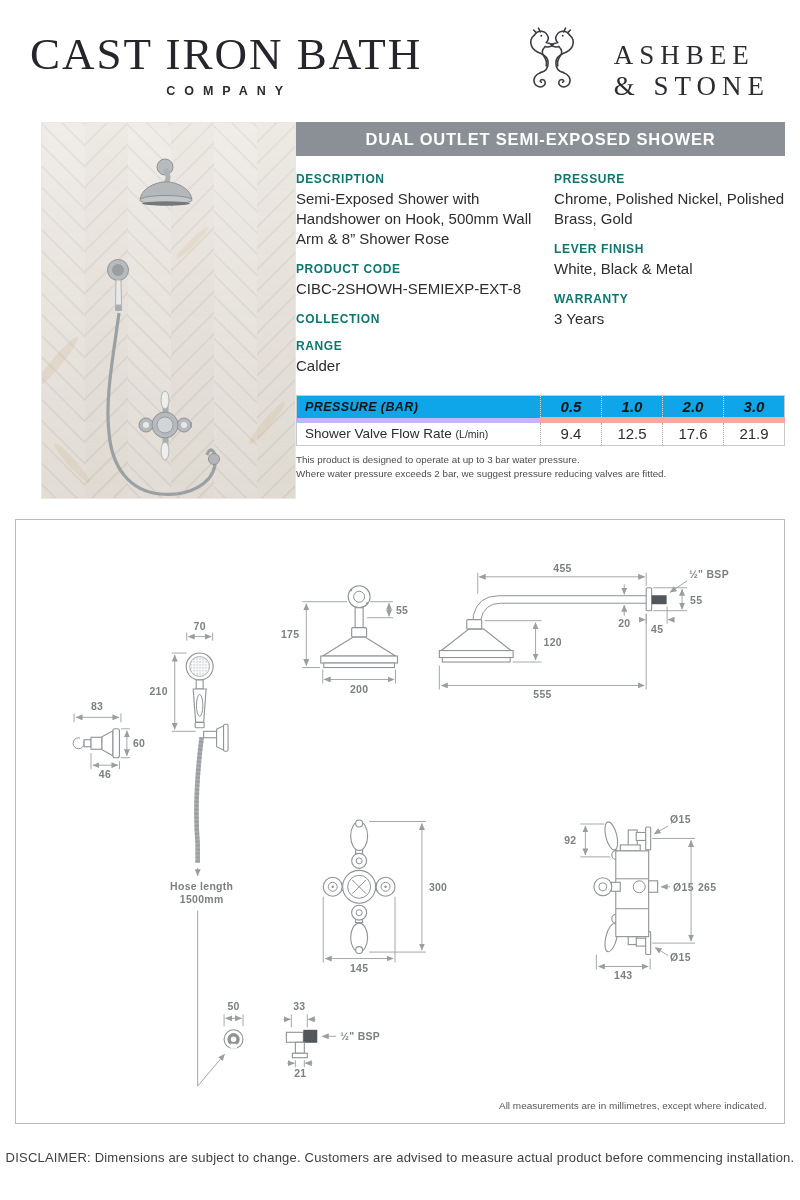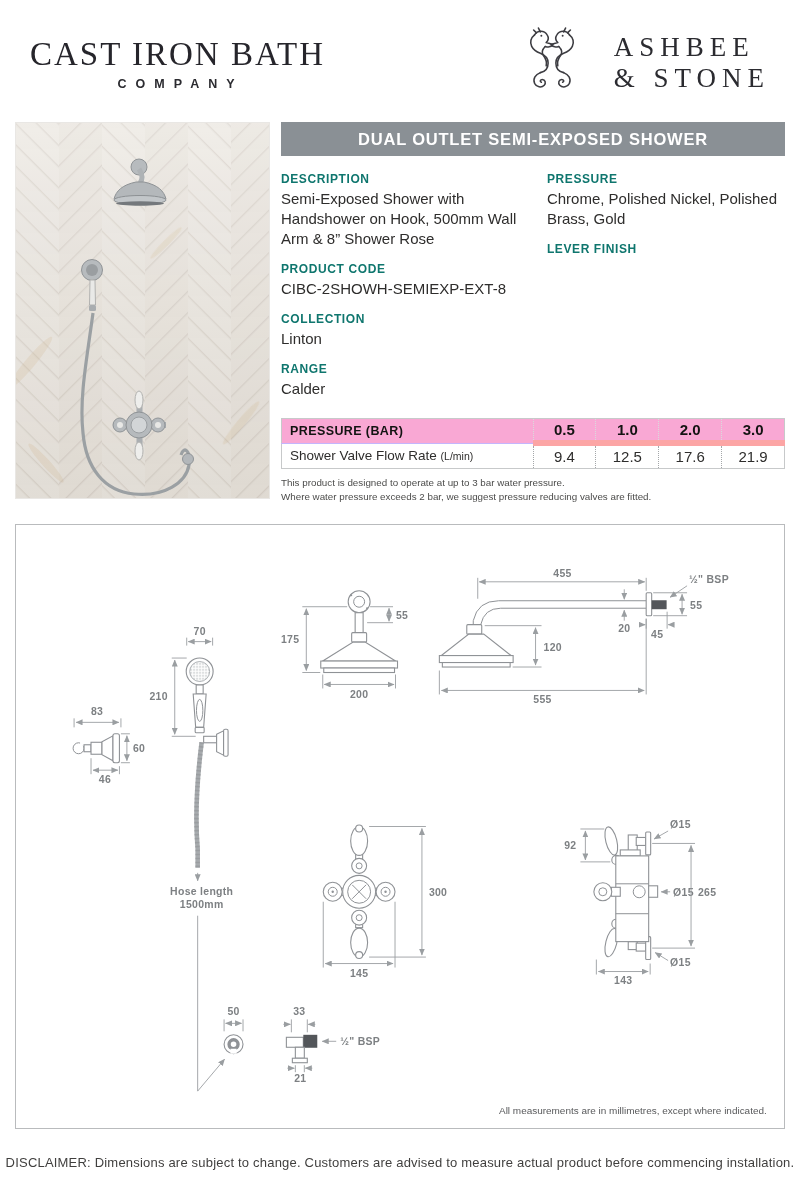--- a/index.html
+++ b/index.html
@@ -5,40 +5,40 @@
   * { margin:0; padding:0; box-sizing:border-box; }
   html,body { background:#ffffff; }
   body {
     width:800px; min-height:1200px; margin:0 auto;
     font-family:"Liberation Sans", sans-serif;
     color:#2e2d2c;
   }
   
   .hdr { display:flex; justify-content:space-between; align-items:center; padding:24px 30px 12px 30px; }
   .brand-left { text-align:center; }
-  .brand-name { font-family:"Liberation Serif", serif; font-size:33px; letter-spacing:2px; color:#26252b; font-weight:400; white-space:nowrap; }
+  .brand-name { font-family:"Liberation Serif", serif; font-size:45px; letter-spacing:2px; color:#26252b; font-weight:400; white-space:nowrap; }
   .brand-sub { font-size:12.5px; font-weight:bold; letter-spacing:9px; color:#2b2b30; margin-top:4px; padding-left:6px; }
-  .brand-right { display:flex; align-items:center; gap:31px; }
+  .brand-right { display:flex; align-items:flex-end; gap:31px; }
   .brand-right-text div { font-family:"Liberation Serif", serif; font-size:27px; letter-spacing:6px; color:#2b2b30; line-height:1.15; white-space:nowrap; }
   
-  .top { display:flex; gap:11px; padding:8px 15px 0 15px; }
+  .top { display:flex; padding:8px 15px 0 15px;margin-left:26px; }
   .photo { width:255px; height:377px; flex:none; border:1px solid #e9e7e4; }
   .info-col { flex:1; min-width:0; }
   .banner { background:#8a9095; color:#ffffff; font-weight:bold; font-size:16.5px; letter-spacing:0.8px; text-align:center; padding:8px 4px 7px; }
   .info-grid { display:grid; grid-template-columns:1.04fr 0.96fr; column-gap:8px; margin-top:16px; }
   .field { margin-bottom:13px; }
   .f-label { font-size:12px; font-weight:bold; letter-spacing:0.6px; color:#0f766e; margin-bottom:3px; }
   .f-value { font-size:15px; color:#2e2d2c; line-height:1.33; }
   
   table.pressure { width:100%; border-collapse:collapse; margin-top:6px; border:1px solid #c7c9ca; }
   table.pressure th, table.pressure td { height:25px; vertical-align:middle; }
-  .p-head { background:#f9a8d4; }
+  .p-head { background:#0ea5e9;font-style:italic; }
   .p-head .lbl { text-align:left; padding-left:8px; font-size:12.5px; font-weight:bold; letter-spacing:0.4px; color:#131312; width:50%; }
   .p-head .val { text-align:center; font-size:15px; font-weight:bold; color:#131312; border-left:1px dotted #d9dbdc; width:12.5%; }
-  .p-row .lbl { text-align:left; padding-left:8px; font-size:13.5px; color:#2e2d2c; border-top:1px solid #c4b5fd; }
+  .p-row .lbl { text-align:left; padding-left:8px; font-size:13.5px; color:#2e2d2c; border-top:5px solid #c4b5fd; }
   .p-row .unit { font-size:10.5px; }
   .p-row .val { text-align:center; font-size:15px; color:#2e2d2c; border-top:6px solid #fca5a5; border-left:1px dotted #a4a7a9; }
   .tbl-notes { margin-top:7px; font-size:9.8px; line-height:1.45; color:#4c4c4b; }
   
   .draw-wrap { margin:20px 15px 0 15px; border:1px solid #b9bbbd; background:#fff; }
   .draw-wrap svg { display:block; }
   .d-fill { stroke:#8f9296; stroke-width:1.1; fill:#ffffff; }
   .d-line { stroke:#8f9296; stroke-width:1; fill:none; }
   .d-dark { fill:#53565a; stroke:none; }
   .dim { stroke:#9a9ea1; stroke-width:0.9; fill:none; }
@@ -150,34 +150,38 @@
         <div class="field">
           <div class="f-label">DESCRIPTION</div>
           <div class="f-value">Semi-Exposed Shower with Handshower on Hook, 500mm Wall Arm &amp; 8” Shower Rose</div>
         </div>
         <div class="field">
           <div class="f-label">PRODUCT CODE</div>
           <div class="f-value">CIBC-2SHOWH-SEMIEXP-EXT-8</div>
         </div>
         <div class="field">
           <div class="f-label">COLLECTION</div>
-          <div class="f-value">Linton</div>
         </div>
         <div class="field">
           <div class="f-label">RANGE</div>
           <div class="f-value">Calder</div>
         </div>
       </div>
       <div>
         <div class="field">
           <div class="f-label">PRESSURE</div>
           <div class="f-value">Chrome, Polished Nickel, Polished Brass, Gold</div>
         </div>
         <div class="field">
           <div class="f-label">LEVER FINISH</div>
+          <div class="f-value">White, Black &amp; Metal</div>
+        </div>
+        <div class="field">
+          <div class="f-label">WARRANTY</div>
+          <div class="f-value">3 Years</div>
         </div>
       </div>
     </div>
 
     <table class="pressure">
       <tbody>
           <tr class="p-head">
         <th class="lbl">PRESSURE (BAR)</th>
         <th class="val">0.5</th>
         <th class="val">1.0</th>

